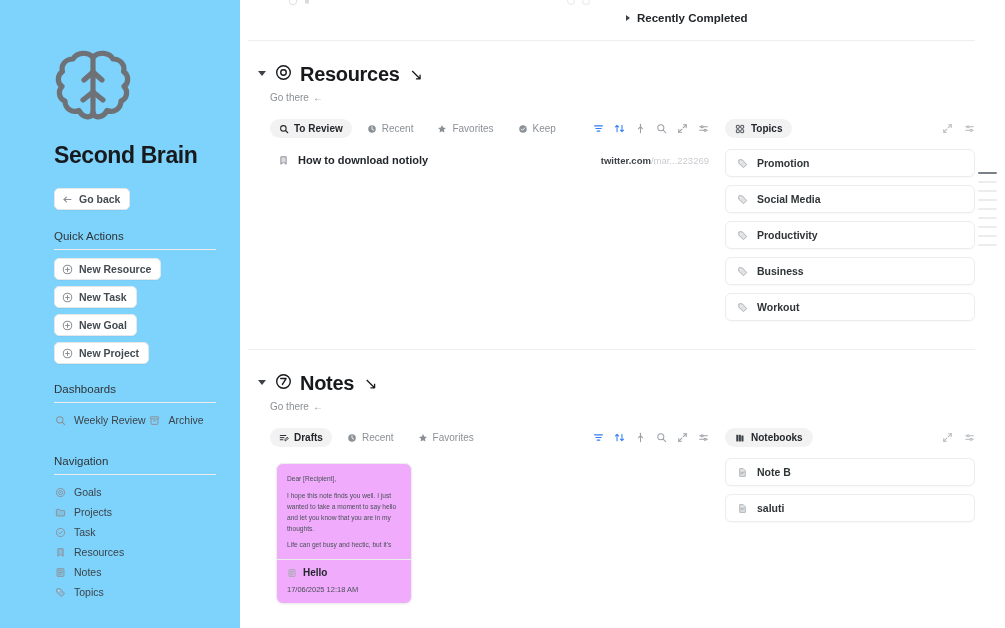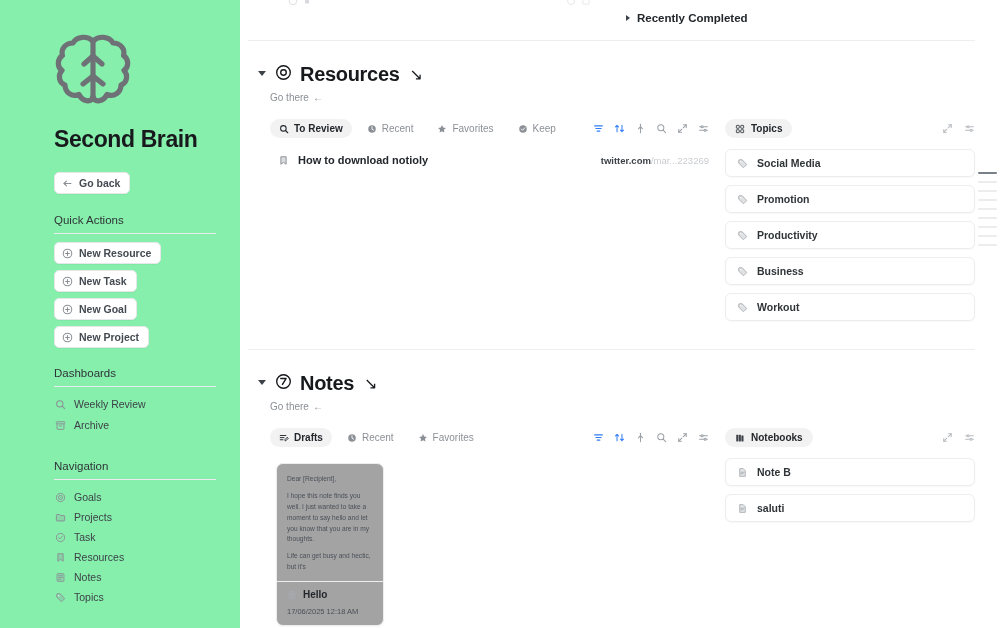--- a/index.html
+++ b/index.html
@@ -8,22 +8,22 @@
     background: #ffffff;
     font-family: "Liberation Sans", sans-serif;
     color: #2f3437;
     overflow: hidden;
   }
   .page { position: relative; width: 1005px; height: 628px; display: flex; }
 
   
   .sidebar {
     width: 240px; flex: 0 0 240px;
-    padding: 32px 0 0 0;
-    background: #86efac;
+    padding: 48px 0 0 0;
+    background: #7dd3fc;
   }
   .brain-wrap { padding-left: 54px; margin-bottom: 18px; }
   .brain-wrap svg { display: block; }
 
   .app-title {
     padding-left: 54px;
     font-size: 23px; font-weight: 700; letter-spacing: -0.4px;
     color: #17191c; margin-bottom: 19px;
   }
 
@@ -47,21 +47,21 @@
     margin: 0 24px 8px 54px; height: 1px; background: #ececee;
   }
   .qa-list { padding-left: 54px; display: flex; flex-direction: column; align-items: flex-start; gap: 6px; margin-bottom: 19px; }
 
   .nav-list { padding-left: 54px; display: flex; flex-direction: column; gap: 2px; }
   .nav-item {
     display: flex; align-items: center; gap: 8px;
     font-size: 10.5px; color: #3d4248; padding: 3px 0;
   }
   .nav-item .ic { width: 12px; height: 12px; display: inline-flex; align-items: center; justify-content: center; color: #8b9096; flex: 0 0 12px; }
-  .dash-list { padding-left: 54px; display: flex; flex-direction: column; gap: 3px; margin-bottom: 26px; }
+  .dash-list { padding-left: 54px; display: flex; flex-direction: row; gap: 3px; margin-bottom: 26px; }
 
   
   .main {
     flex: 1 1 auto; position: relative;
     padding: 0 30px 0 8px;
     overflow: hidden;
   }
   .topbar {
     height: 40px; position: relative;
   }
@@ -133,22 +133,22 @@
   .card {
     border: 1px solid #ededee; border-radius: 6px; background: #fff;
     padding: 7px 11px; display: flex; align-items: center; gap: 9px;
     font-size: 10.5px; color: #2f3437; font-weight: 600;
     box-shadow: 0 1px 1.5px rgba(16,24,40,.03);
   }
   .card .ic { color: #a6abb0; display: inline-flex; flex: 0 0 auto; }
 
   
   .note-card {
-    width: 108px; border: 1px solid #ededee; border-radius: 7px;
-    background: #a3a3a3; overflow: hidden; margin-top: 16px; margin-left: 6px;
+    width: 136px; border: 1px solid #ededee; border-radius: 7px;
+    background: #f0abfc; overflow: hidden; margin-top: 16px; margin-left: 6px;
     box-shadow: 0 1px 2px rgba(16,24,40,.04);
   }
   .note-body { padding: 10px 10px 8px 10px; }
   .note-body p { font-size: 6.6px; line-height: 1.65; color: #4a5057; margin-bottom: 6px; }
   .note-foot { border-top: 1px solid #ededee; padding: 7px 10px 9px 10px; }
   .note-title { display: flex; align-items: center; gap: 6px; font-size: 10px; font-weight: 700; color: #23272b; }
   .note-title .ic { color: #a6abb0; display: inline-flex; }
   .note-date { margin-top: 7px; font-size: 7.5px; color: #4a5057; }
 
   
@@ -492,30 +492,30 @@
             </div>
           </div>
           <div class="card-list">
             <div class="card">
               <span class="ic">
                   <svg width="11" height="11" viewBox="0 0 16 16" fill="none" stroke="currentColor" stroke-width="1.3">
                     <path d="M2.6 7.6V3.2a.6.6 0 01.6-.6h4.4L13.6 9a.8.8 0 010 1.1l-3.5 3.5a.8.8 0 01-1.1 0z" fill="currentColor" fill-opacity=".35"></path>
                     <circle cx="5.4" cy="5.4" r=".9" fill="#fff" stroke="none"></circle>
                   </svg>
                 </span>
-              <span>Social Media</span>
+              <span>Promotion</span>
             </div>
             <div class="card">
               <span class="ic">
                   <svg width="11" height="11" viewBox="0 0 16 16" fill="none" stroke="currentColor" stroke-width="1.3">
                     <path d="M2.6 7.6V3.2a.6.6 0 01.6-.6h4.4L13.6 9a.8.8 0 010 1.1l-3.5 3.5a.8.8 0 01-1.1 0z" fill="currentColor" fill-opacity=".35"></path>
                     <circle cx="5.4" cy="5.4" r=".9" fill="#fff" stroke="none"></circle>
                   </svg>
                 </span>
-              <span>Promotion</span>
+              <span>Social Media</span>
             </div>
             <div class="card">
               <span class="ic">
                   <svg width="11" height="11" viewBox="0 0 16 16" fill="none" stroke="currentColor" stroke-width="1.3">
                     <path d="M2.6 7.6V3.2a.6.6 0 01.6-.6h4.4L13.6 9a.8.8 0 010 1.1l-3.5 3.5a.8.8 0 01-1.1 0z" fill="currentColor" fill-opacity=".35"></path>
                     <circle cx="5.4" cy="5.4" r=".9" fill="#fff" stroke="none"></circle>
                   </svg>
                 </span>
               <span>Productivity</span>
             </div>

